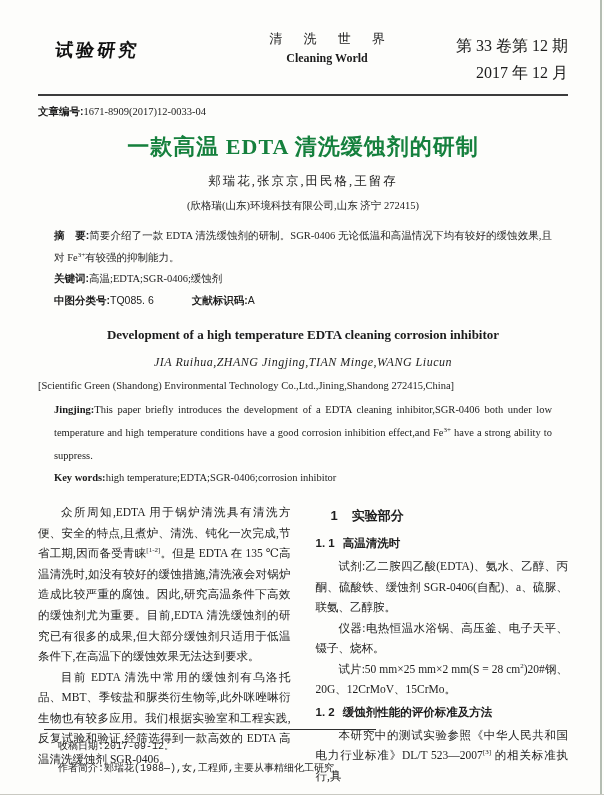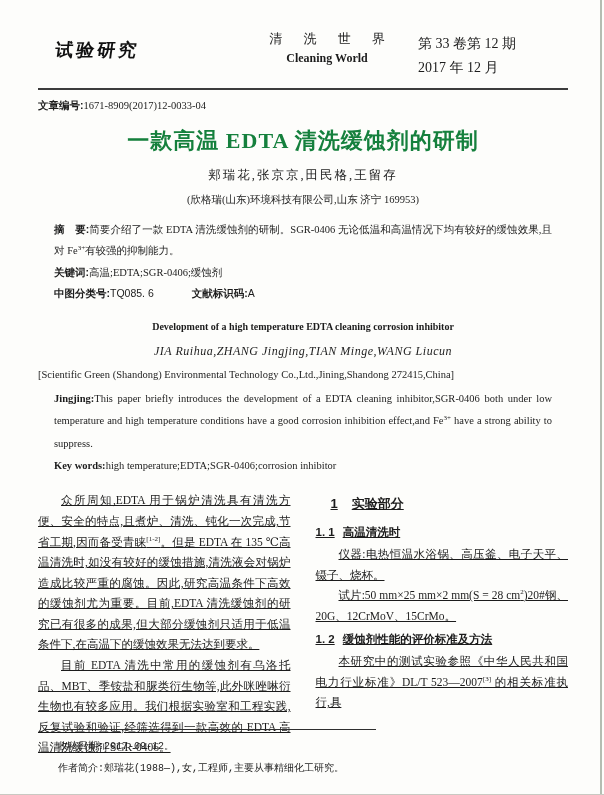--- a/index.html
+++ b/index.html
@@ -20,48 +20,48 @@
   
   .header{display:flex;align-items:flex-start;border-bottom:2px solid #3c3c3c;padding-bottom:8px;}
   .col-label{
     width:180px;font-family:"Liberation Serif","DejaVu Serif",serif;
     font-weight:bold;font-size:18px;transform:skewX(-8deg);
     letter-spacing:3px;padding-left:18px;padding-top:8px;color:#111;
   }
   .journal-mid{flex:1;text-align:center;}
   .journal-cn{font-size:13px;letter-spacing:9px;padding-left:9px;}
   .journal-en{font-weight:bold;font-size:12px;margin-top:3px;font-family:"Liberation Serif","DejaVu Serif",serif;}
-  .issue{width:150px;text-align:left;font-size:14px;line-height:1.7;padding-top:2px;}
+  .issue{width:150px;text-align:right;font-size:16px;line-height:1.7;padding-top:2px;}
 
   
   .article-id{margin-top:9px;font-size:10.5px;}
   .hei{font-family:"Liberation Sans","DejaVu Sans",sans-serif;}
   .bold{font-weight:bold;}
 
   
   .title-cn{text-align:center;font-size:22px;font-weight:bold;margin-top:13px;letter-spacing:1px;color:#15803d;}
   .authors-cn{text-align:center;font-size:12.5px;margin-top:11px;letter-spacing:2px;}
   .affil-cn{text-align:center;font-size:10.5px;margin-top:9px;}
 
   
   .abstract-block{margin:12px 16px 0 16px;font-size:10.5px;line-height:2.05;text-align:justify;}
   .abstract-block sup{font-size:7px;}
   .meta-line{margin:0 16px;font-size:10.5px;line-height:2.05;}
   .clc-gap{display:inline-block;width:38px;}
 
   
-  .title-en{text-align:center;font-weight:bold;font-size:10px;margin-top:16px;}
+  .title-en{text-align:center;font-weight:bold;font-size:13px;margin-top:16px;}
   .authors-en{text-align:center;font-style:italic;font-size:12px;margin-top:12px;letter-spacing:0.5px;}
   .affil-en{text-align:left;font-size:10.5px;margin-top:10px;}
   .abstract-en{margin:8px 16px 0 16px;font-size:10.5px;line-height:2.15;text-align:justify;}
   .abstract-en sup{font-size:7px;}
   .keywords-en{margin:0 16px;font-size:10.5px;line-height:2.0;}
 
   
-  .body-cols{display:flex;gap:25px;margin-top:14px;text-decoration:underline;}
+  .body-cols{display:flex;gap:25px;margin-top:14px;}
   .col{width:258px;font-size:11.5px;line-height:1.79;text-align:justify;}
   .col p{margin:0;text-indent:2em;}
   .col p sup{font-size:7px;}
   .sec-h1{font-family:"Liberation Sans","DejaVu Sans",sans-serif;font-size:13px;font-weight:bold;margin:2px 0 6px 15px;}
   .sec-h1 .num{margin-right:14px;}
   .sec-h2{font-family:"Liberation Sans","DejaVu Sans",sans-serif;font-size:11.5px;font-weight:bold;margin:2px 0 2px 0;}
   .sec-h2 .num{margin-right:8px;}
 
   
   .footnote{position:absolute;left:44px;bottom:18px;width:520px;font-size:10px;line-height:1.6;font-family:Liberation Mono, monospace;}
@@ -84,21 +84,21 @@
     <div class="issue">
       <div>第 33 卷第 12 期</div>
       <div>2017 年 12 月</div>
     </div>
   </div>
 
   <div class="article-id"><span class="hei bold">文章编号:</span><span>1671-8909(2017)12-0033-04</span></div>
 
   <div class="title-cn">一款高温 EDTA 清洗缓蚀剂的研制</div>
   <div class="authors-cn">郏瑞花,张京京,田民格,王留存</div>
-  <div class="affil-cn">(欣格瑞(山东)环境科技有限公司,山东 济宁 169953)</div>
+  <div class="affil-cn">(欣格瑞(山东)环境科技有限公司,山东 济宁 272415)</div>
 
   <div class="abstract-block"><span class="hei bold">摘　要:</span><span>简要介绍了一款 EDTA 清洗缓蚀剂的研制。SGR-0406 无论低温和高温情况下均有较好的缓蚀效果,且对 Fe</span><sup>3+</sup><span>有较强的抑制能力。</span></div>
 
   <div class="meta-line"><span class="hei bold">关键词:</span><span>高温;EDTA;SGR-0406;缓蚀剂</span></div>
 
   <div class="meta-line"><span class="hei bold">中图分类号:</span><span class="hei">TQ085. 6</span><span class="clc-gap"></span><span class="hei bold">文献标识码:</span><span class="hei">A</span></div>
 
   <div class="title-en">Development of a high temperature EDTA cleaning corrosion inhibitor</div>
   <div class="authors-en">JIA Ruihua,ZHANG Jingjing,TIAN Minge,WANG Liucun</div>
   <div class="affil-en">[Scientific Green (Shandong) Environmental Technology Co.,Ltd.,Jining,Shandong 272415,China]</div>
@@ -109,20 +109,21 @@
 
   <div class="body-cols">
     <div class="col">
       <p><span>众所周知,EDTA 用于锅炉清洗具有清洗方便、安全的特点,且煮炉、清洗、钝化一次完成,节省工期,因而备受青睐</span><sup>[1-2]</sup><span>。但是 EDTA 在 135 ℃高温清洗时,如没有较好的缓蚀措施,清洗液会对锅炉造成比较严重的腐蚀。因此,研究高温条件下高效的缓蚀剂尤为重要。目前,EDTA 清洗缓蚀剂的研究已有很多的成果,但大部分缓蚀剂只适用于低温条件下,在高温下的缓蚀效果无法达到要求。</span></p>
       <p>目前 EDTA 清洗中常用的缓蚀剂有乌洛托品、MBT、季铵盐和脲类衍生物等,此外咪唑啉衍生物也有较多应用。我们根据实验室和工程实践,反复试验和验证,经筛选得到一款高效的 EDTA 高温清洗缓蚀剂 SGR-0406。</p>
     </div>
 
     <div class="col">
       <div class="sec-h1"><span class="num">1</span><span>实验部分</span></div>
       <div class="sec-h2"><span class="num">1. 1</span><span>高温清洗时</span></div>
+      <p>试剂:乙二胺四乙酸(EDTA)、氨水、乙醇、丙酮、硫酸铁、缓蚀剂 SGR-0406(自配)、a、硫脲、联氨、乙醇胺。</p>
       <p>仪器:电热恒温水浴锅、高压釜、电子天平、镊子、烧杯。</p>
       <p><span>试片:50 mm×25 mm×2 mm(S = 28 cm</span><sup>2</sup><span>)20#钢、20G、12CrMoV、15CrMo。</span></p>
       <div class="sec-h2"><span class="num">1. 2</span><span>缓蚀剂性能的评价标准及方法</span></div>
       <p><span>本研究中的测试实验参照《中华人民共和国电力行业标准》DL/T 523—2007</span><sup>[3]</sup><span> 的相关标准执行,具</span></p>
     </div>
   </div>
 
   <div class="footnote">
     <div class="footnote-rule"></div>
     <div class="fn-line">收稿日期:2017-09-12。</div>

